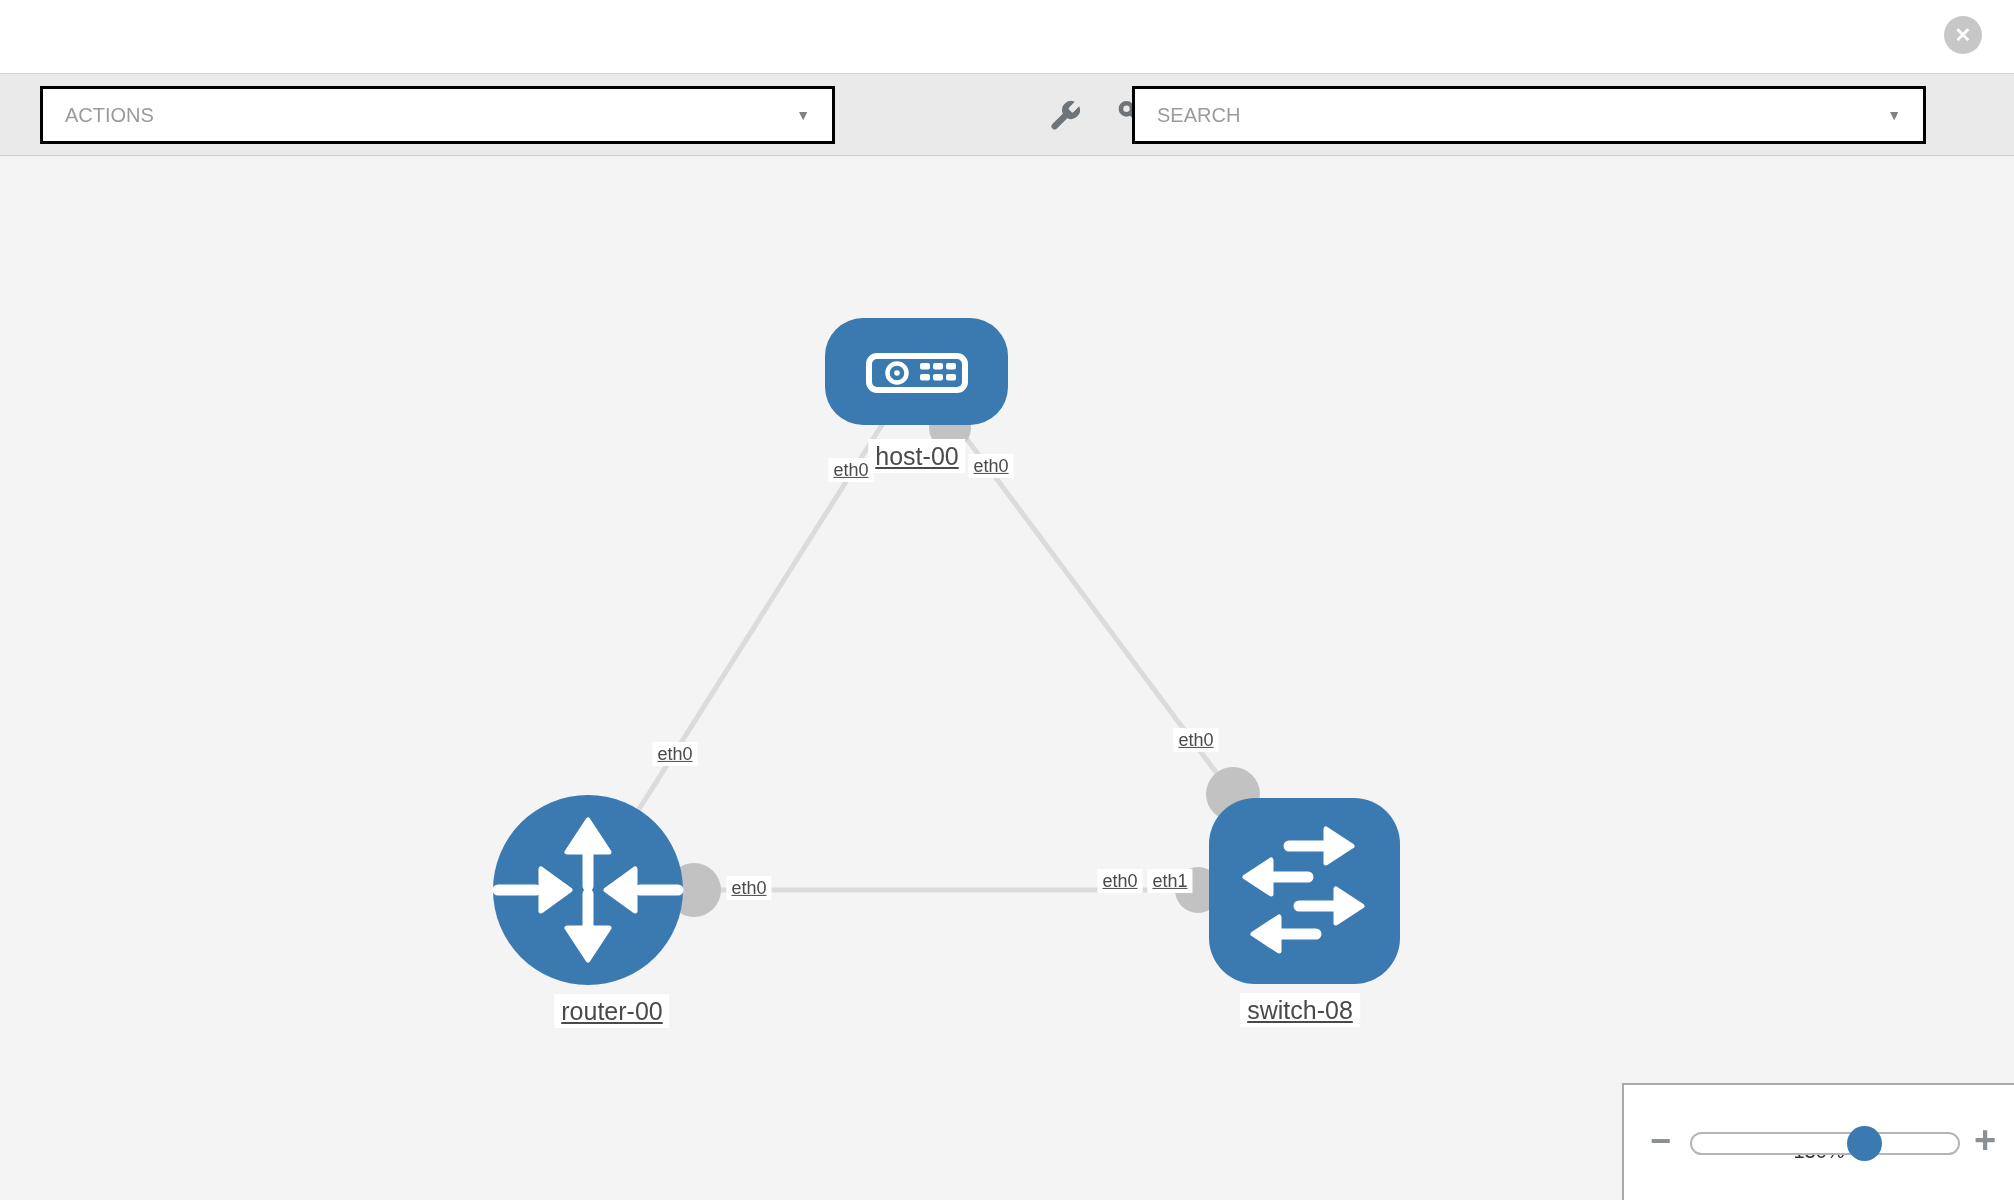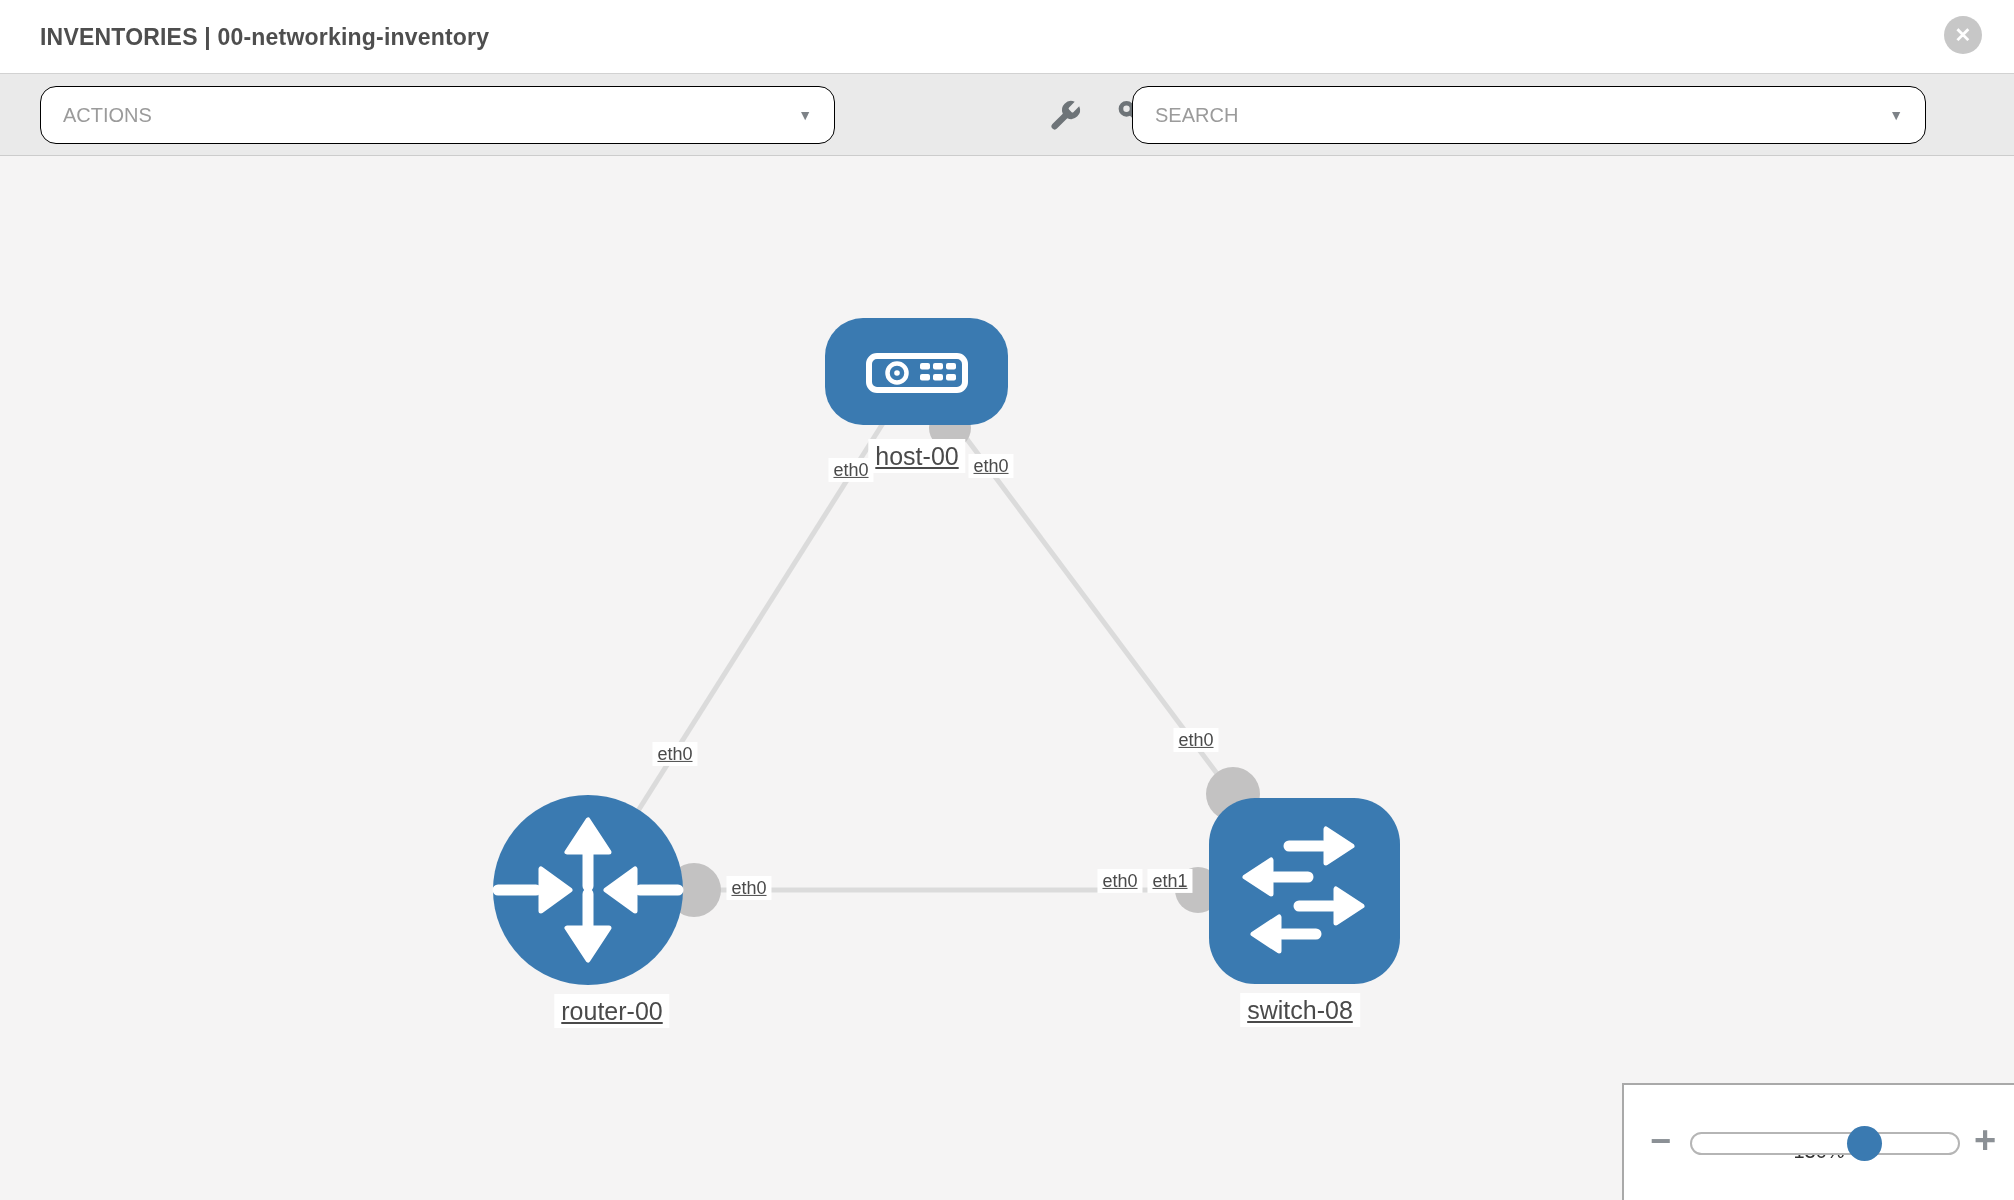--- a/index.html
+++ b/index.html
@@ -11,22 +11,22 @@
   
   .hdr{position:absolute;top:0;left:0;width:2014px;height:73px;background:#ffffff;}
   .hdr-title{position:absolute;left:40px;top:50%;transform:translateY(-50%);
     font-size:23px;font-weight:bold;color:#4e4e4e;letter-spacing:.2px;}
   .close-btn{position:absolute;left:1944px;top:16px;width:38px;height:38px;border-radius:50%;
     background:#c7c7c7;color:#ffffff;display:flex;align-items:center;justify-content:center;
     font-size:20px;font-weight:bold;cursor:pointer;user-select:none;}
   
   .toolbar{position:absolute;top:73px;left:0;width:2014px;height:83px;background:#eaeaea;
     border-top:1px solid #d2d2d2;border-bottom:1px solid #cccccc;box-sizing:border-box;}
-  .dd{position:absolute;top:12px;height:58px;background:#ffffff;border:1px solid #000000;
-    border-radius:16px;display:flex;align-items:center;justify-content:space-between;
+  .dd{position:absolute;top:12px;height:58px;background:#ffffff;border:3px solid #000000;
+    border-radius:0;display:flex;align-items:center;justify-content:space-between;
     padding:0 22px;box-sizing:border-box;color:#9b9b9b;font-size:20px;cursor:pointer;}
   .dd .caret{color:#7d8287;font-size:14px;}
   .dd-actions{left:40px;width:795px;}
   .dd-search{left:1132px;width:794px;}
   .tool-icon{position:absolute;top:18px;width:48px;height:48px;display:flex;
     align-items:center;justify-content:center;cursor:pointer;}
   .tool-wrench{left:1041px;}
   .tool-key{left:1110px;}
   
   .canvas{position:absolute;top:156px;left:0;width:2014px;height:1044px;background:#f5f4f4;}
@@ -46,21 +46,20 @@
     color:#8b9095;cursor:pointer;user-select:none;line-height:42px;}
   .zoom-track{position:absolute;left:66px;top:47px;width:270px;height:23px;background:#ffffff;
     border:2px solid #b5b5b5;border-radius:13px;box-sizing:border-box;cursor:pointer;}
   .zoom-thumb{position:absolute;left:223px;top:41px;width:35px;height:35px;border-radius:50%;
     background:#3a7ab1;cursor:grab;}
 </style>
 </head>
 <body>
 
 <div class="hdr">
-  <div class="hdr-title">INVENTORIES | 00-networking-inventory</div>
   <div class="close-btn">
     <span>✕</span>
   </div>
 </div>
 
 <div class="toolbar">
   <div class="dd dd-actions">
     <span>ACTIONS</span>
     <span class="caret">▼</span>
   </div>

